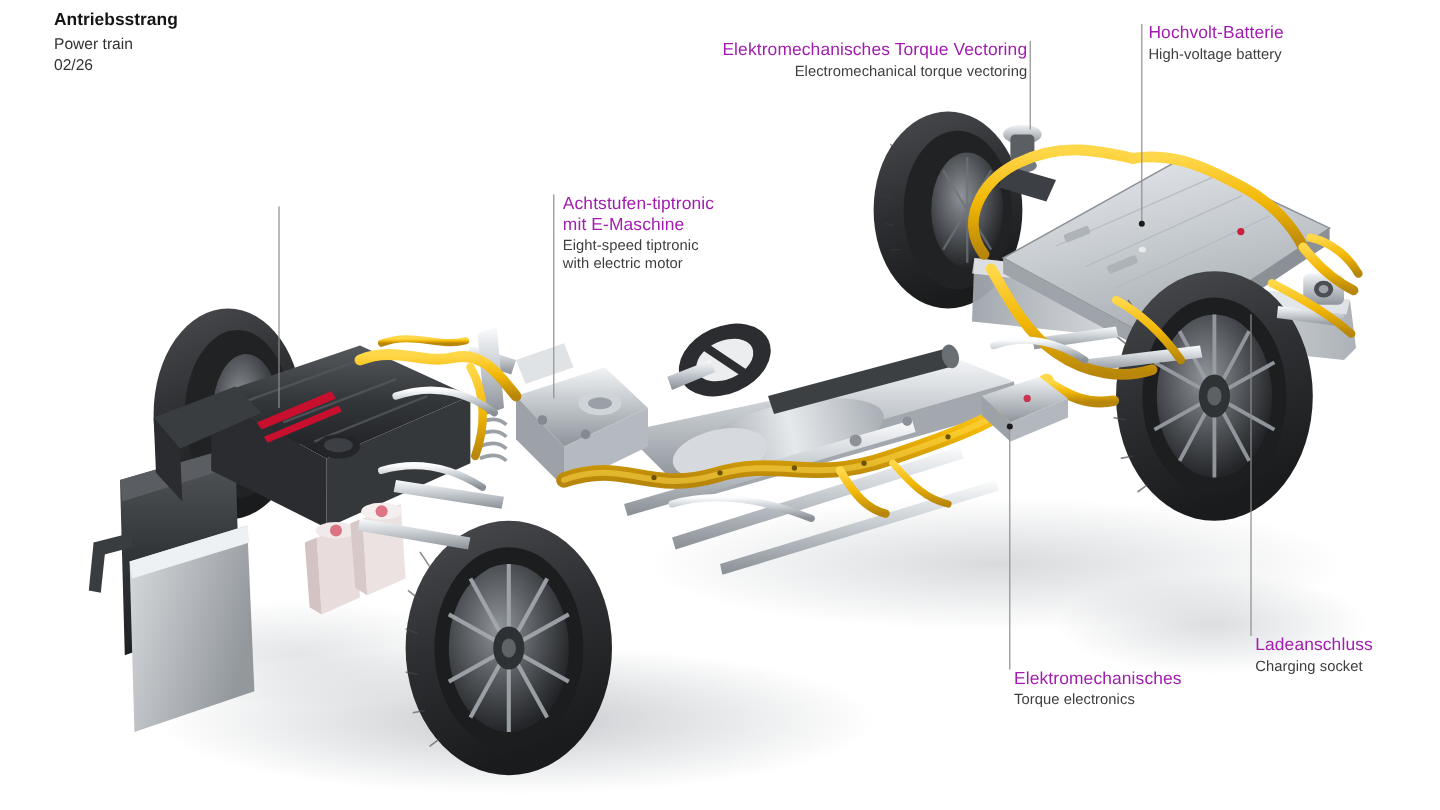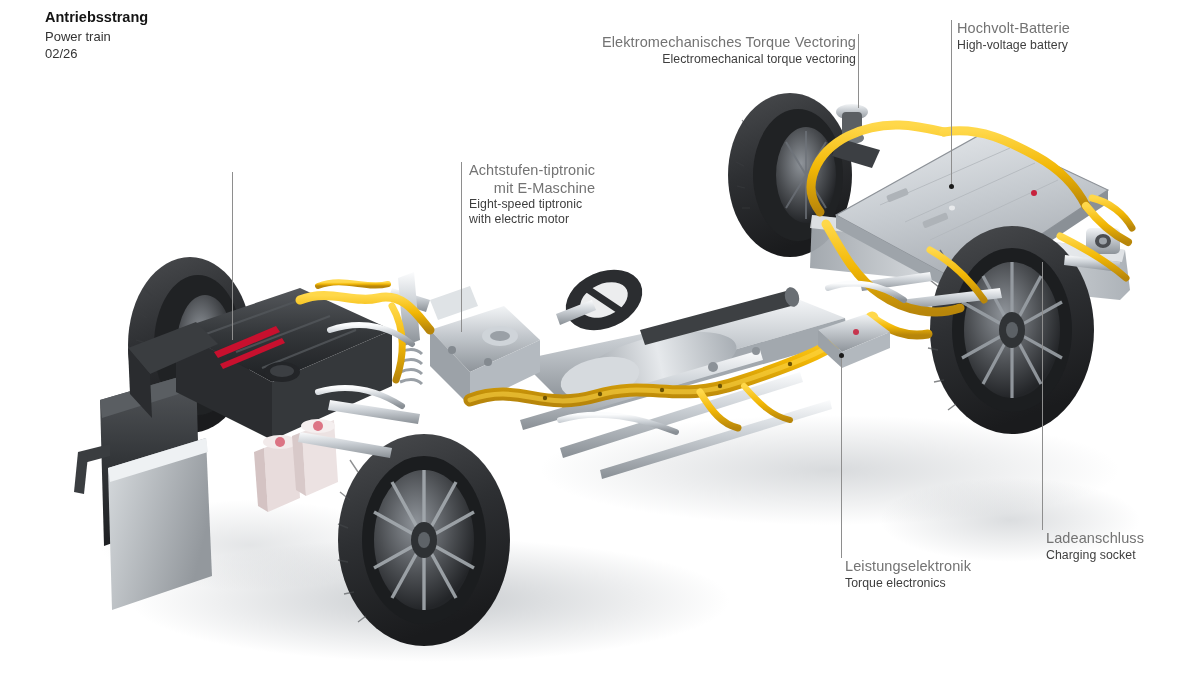--- a/index.html
+++ b/index.html
@@ -11,21 +11,21 @@
     color:#2b2b2b;
   }
   #stage { position:relative; width:1048px; height:675px; background:#fff; }
 
   
   #art { position:absolute; inset:0; }
   #art svg { display:block; width:1200px; height:675px; }
 
   
   .callout { position:absolute; line-height:1.22; white-space:nowrap; }
-  .cl-de { font-size:14.5px; font-weight:400; color:#737373; letter-spacing:.1px;text-align:right; }
+  .cl-de { font-size:14.5px; font-weight:400; color:#a21caf; letter-spacing:.1px; }
   .cl-en { font-size:12.3px; font-weight:400; color:#3e3e3e; letter-spacing:.05px; }
   .callout.right { text-align:right; }
   .callout.left  { text-align:left; }
 
   
   #titleblock { position:absolute; left:45px; top:8px; line-height:1.35; }
   #titleblock .t1 { font-size:14.5px; font-weight:bold; color:#141414; }
   #titleblock .t2 { font-size:13px; color:#333; }
   #titleblock .t3 { font-size:13px; color:#333; }
 
@@ -373,21 +373,21 @@
   <div class="leader v" style="left:858px; top:34px; height:74px;"></div>
 
   <div class="callout left" style="left:957px; top:20px;">
     <div class="cl-de">Hochvolt-Batterie</div>
     <div class="cl-en">High-voltage battery</div>
   </div>
   <div class="leader v" style="left:951px; top:20px; height:166px;"></div>
   <div class="dot" style="left:949px; top:184px;"></div>
 
   <div class="callout left" style="left:845px; top:558px;">
-    <div class="cl-de">Leistungselektronik</div>
+    <div class="cl-de">Elektromechanisches</div>
     <div class="cl-en">Torque electronics</div>
   </div>
   <div class="leader v" style="left:841px; top:356px; height:202px;"></div>
   <div class="dot" style="left:839px; top:353px;"></div>
 
   <div class="callout left" style="left:1046px; top:530px;">
     <div class="cl-de">Ladeanschluss</div>
     <div class="cl-en">Charging socket</div>
   </div>
   <div class="leader v" style="left:1042px; top:262px; height:268px;"></div>

